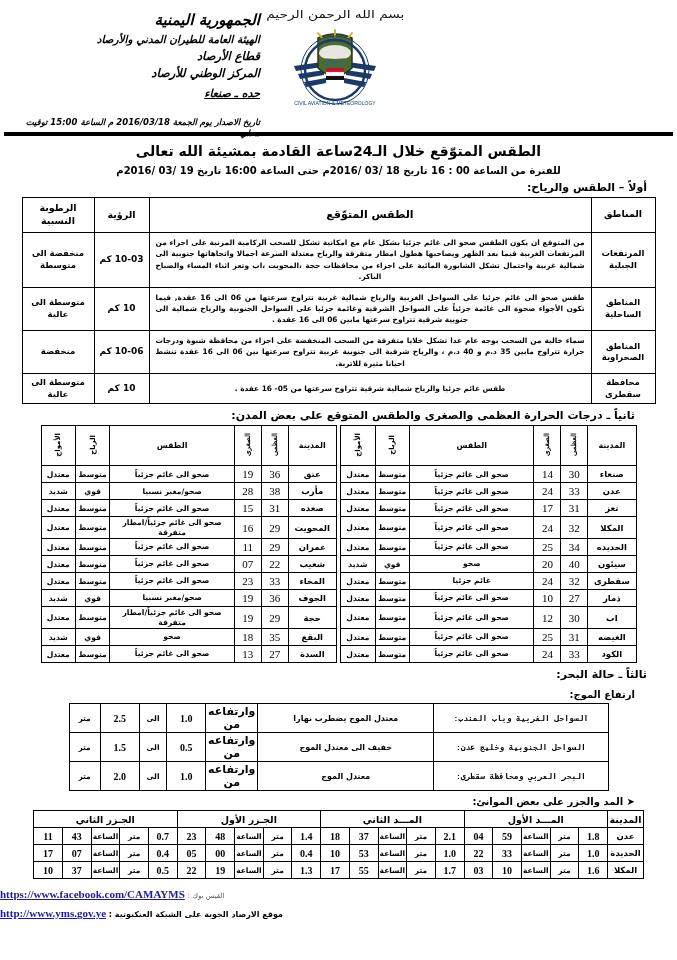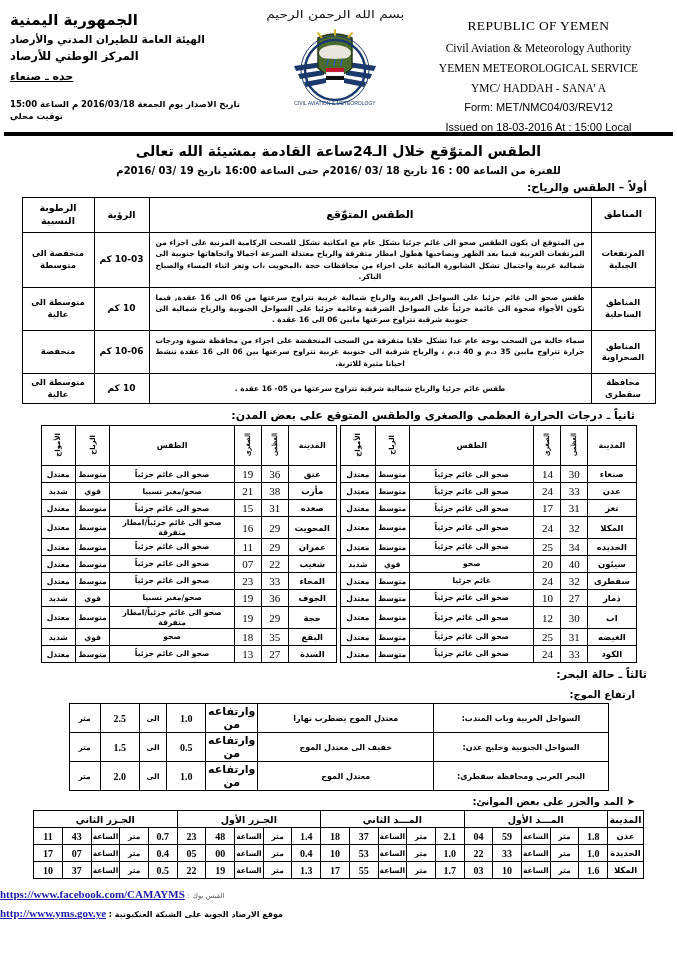--- a/index.html
+++ b/index.html
@@ -17,23 +17,24 @@
   
   .header {
     display: flex;
     flex-direction: row-reverse;
     align-items: flex-start;
     padding: 6px 10px 0 10px;
     height: 132px;
   }
   .hdr-ar {
     width: 250px;
-    text-align: left;
+    text-align: right;
     direction: rtl;
     padding-top: 4px;
+    font-style: italic;
   }
   .hdr-ar .l1 { font-size: 15px; font-weight: bold; line-height: 1.45; }
   .hdr-ar .l2 { font-size: 10.5px; font-weight: bold; line-height: 1.5; }
   .hdr-ar .l3 { font-size: 11.5px; font-weight: bold; line-height: 1.5; }
   .hdr-ar .l4 { font-size: 11.5px; font-weight: bold; line-height: 1.5; }
   .hdr-ar .l5 {
     font-size: 11px; font-weight: bold; line-height: 1.6;
     text-decoration: underline; display: inline-block;
   }
   .hdr-ar .issue {
@@ -135,21 +136,21 @@
     display: inline-block;
     writing-mode: vertical-rl;
     transform: rotate(180deg);
     font-size: 7px; font-weight: bold; white-space: nowrap;
   }
   .hcell-flat { text-align: center; font-size: 8px; font-weight: bold; }
 
   
   .t-waves { width: 540px; margin: 0 auto; table-layout: fixed; }
   .t-waves td { height: 19px; text-align: center; font-weight: bold; }
-  .wv-coast { width: 168px; font-size: 8px; }
+  .wv-coast { width: 168px; font-size: 8px; font-family: Liberation Mono, monospace; }
   .wv-state { width: 170px; font-size: 8px; }
   .wv-lbl   { width: 50px; font-size: 11px; }
   .wv-num   { width: 38px; font-size: 10px; font-family: "Liberation Serif", serif; }
   .wv-to    { width: 26px; font-size: 7.5px; }
   .wv-unit  { width: 30px; font-size: 7.5px; }
 
   
   .t-tides { width: 611px; margin: 0 auto; table-layout: fixed; }
   .t-tides td { height: 17px; text-align: center; font-weight: bold; }
   .td-city { width: 36px; font-size: 8.5px; }
@@ -180,20 +181,21 @@
   .sig .b { font-weight: bold; }
 </style>
 </head>
 <body>
 
 <div class="header">
 
   <div class="hdr-ar">
     <div class="l1">الجمهورية اليمنية</div>
     <div class="l2">الهيئة العامة للطيران المدني والأرصاد</div>
+    <div class="l3">قطاع الأرصاد</div>
     <div class="l4">المركز الوطني للأرصاد</div>
     <div><span class="l5">حده ـ صنعاء</span></div>
     <div class="issue">تاريخ الاصدار يوم الجمعة 2016/03/18 م  الساعة  15:00  توقيت محلي</div>
   </div>
 
   <div class="hdr-logo">
     <div class="basmala">بسم الله الرحمن الرحيم</div>
     <div class="emblem">
       <svg width="94" height="88" viewBox="0 0 94 88">
 
@@ -230,28 +232,20 @@
           <rect x="38" y="54" width="18" height="4" fill="#111"></rect>
         </g>
 
         <circle cx="47" cy="48" r="30" fill="none" stroke="#1b3a6b" stroke-width="2.5"></circle>
         <circle cx="47" cy="48" r="34" fill="none" stroke="#1b3a6b" stroke-width="1"></circle>
         <text x="47" y="83" font-size="5" fill="#1b3a6b" text-anchor="middle" font-family="'Liberation Sans',sans-serif">CIVIL AVIATION &amp; METEOROLOGY</text>
       </svg>
     </div>
   </div>
 
-  <div class="hdr-en">
-    <div class="e1">REPUBLIC OF YEMEN</div>
-    <div class="e2">Civil Aviation &amp; Meteorology Authority</div>
-    <div class="e3">YEMEN METEOROLOGICAL SERVICE</div>
-    <div class="e4">YMC/ HADDAH - SANA’ A</div>
-    <div class="e5">Form: MET/NMC04/03/REV12</div>
-    <div class="e6">Issued on  18-03-2016  At : 15:00  Local</div>
-  </div>
 </div>
 
 <div class="rule"></div>
 
 <div class="title-block">
   <div class="fc-title">الطقس المتوّقع خلال الـ24ساعة القادمة بمشيئة الله تعالى</div>
   <div class="fc-period">للفترة من الساعة  00 : 16 تاريخ 18 /03 /2016م حتى الساعة  16:00  تاريخ  19 /03 /2016م</div>
 </div>
 
 <div class="sec-head">أولاً – الطقس والرياح:</div>
@@ -331,21 +325,21 @@
   <tr>
     <td class="ct-city">عدن</td>
     <td class="ct-num">33</td>
     <td class="ct-num">24</td>
     <td class="ct-wx">صحو الى غائم جزئياً</td>
     <td class="ct-w1">متوسط</td>
     <td class="ct-w2">معتدل</td>
     <td class="ct-gap"></td>
     <td class="ct-city">مأرب</td>
     <td class="ct-num">38</td>
-    <td class="ct-num">21</td>
+    <td class="ct-num">28</td>
     <td class="ct-wx">صحو/مغبر نسبيا</td>
     <td class="ct-w1">قوي</td>
     <td class="ct-w2">شديد</td>
   </tr>
   <tr>
     <td class="ct-city">تعز</td>
     <td class="ct-num">31</td>
     <td class="ct-num">17</td>
     <td class="ct-wx">صحو الى غائم جزئياً</td>
     <td class="ct-w1">متوسط</td>

